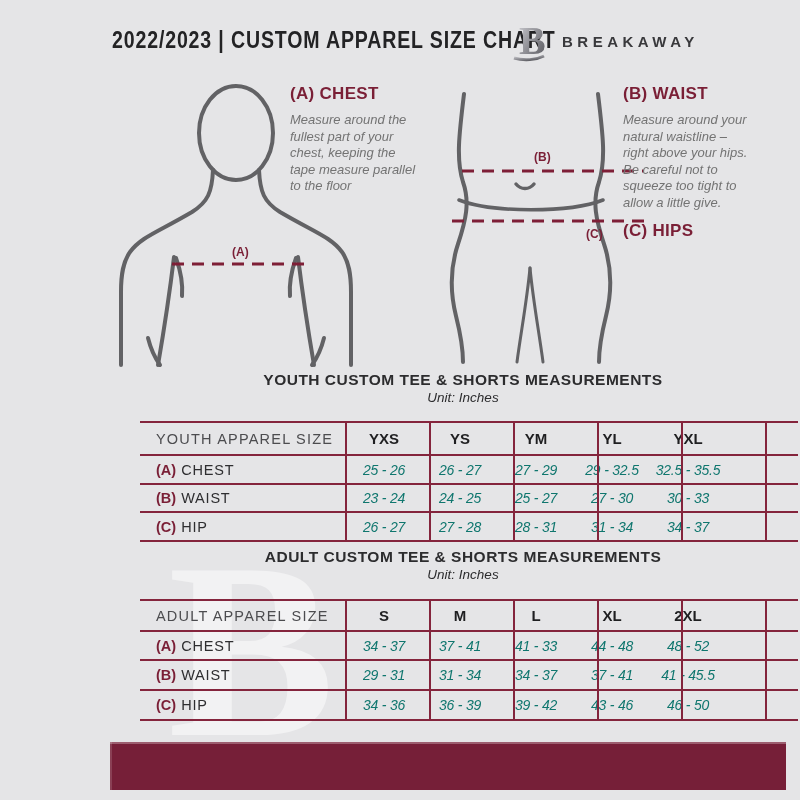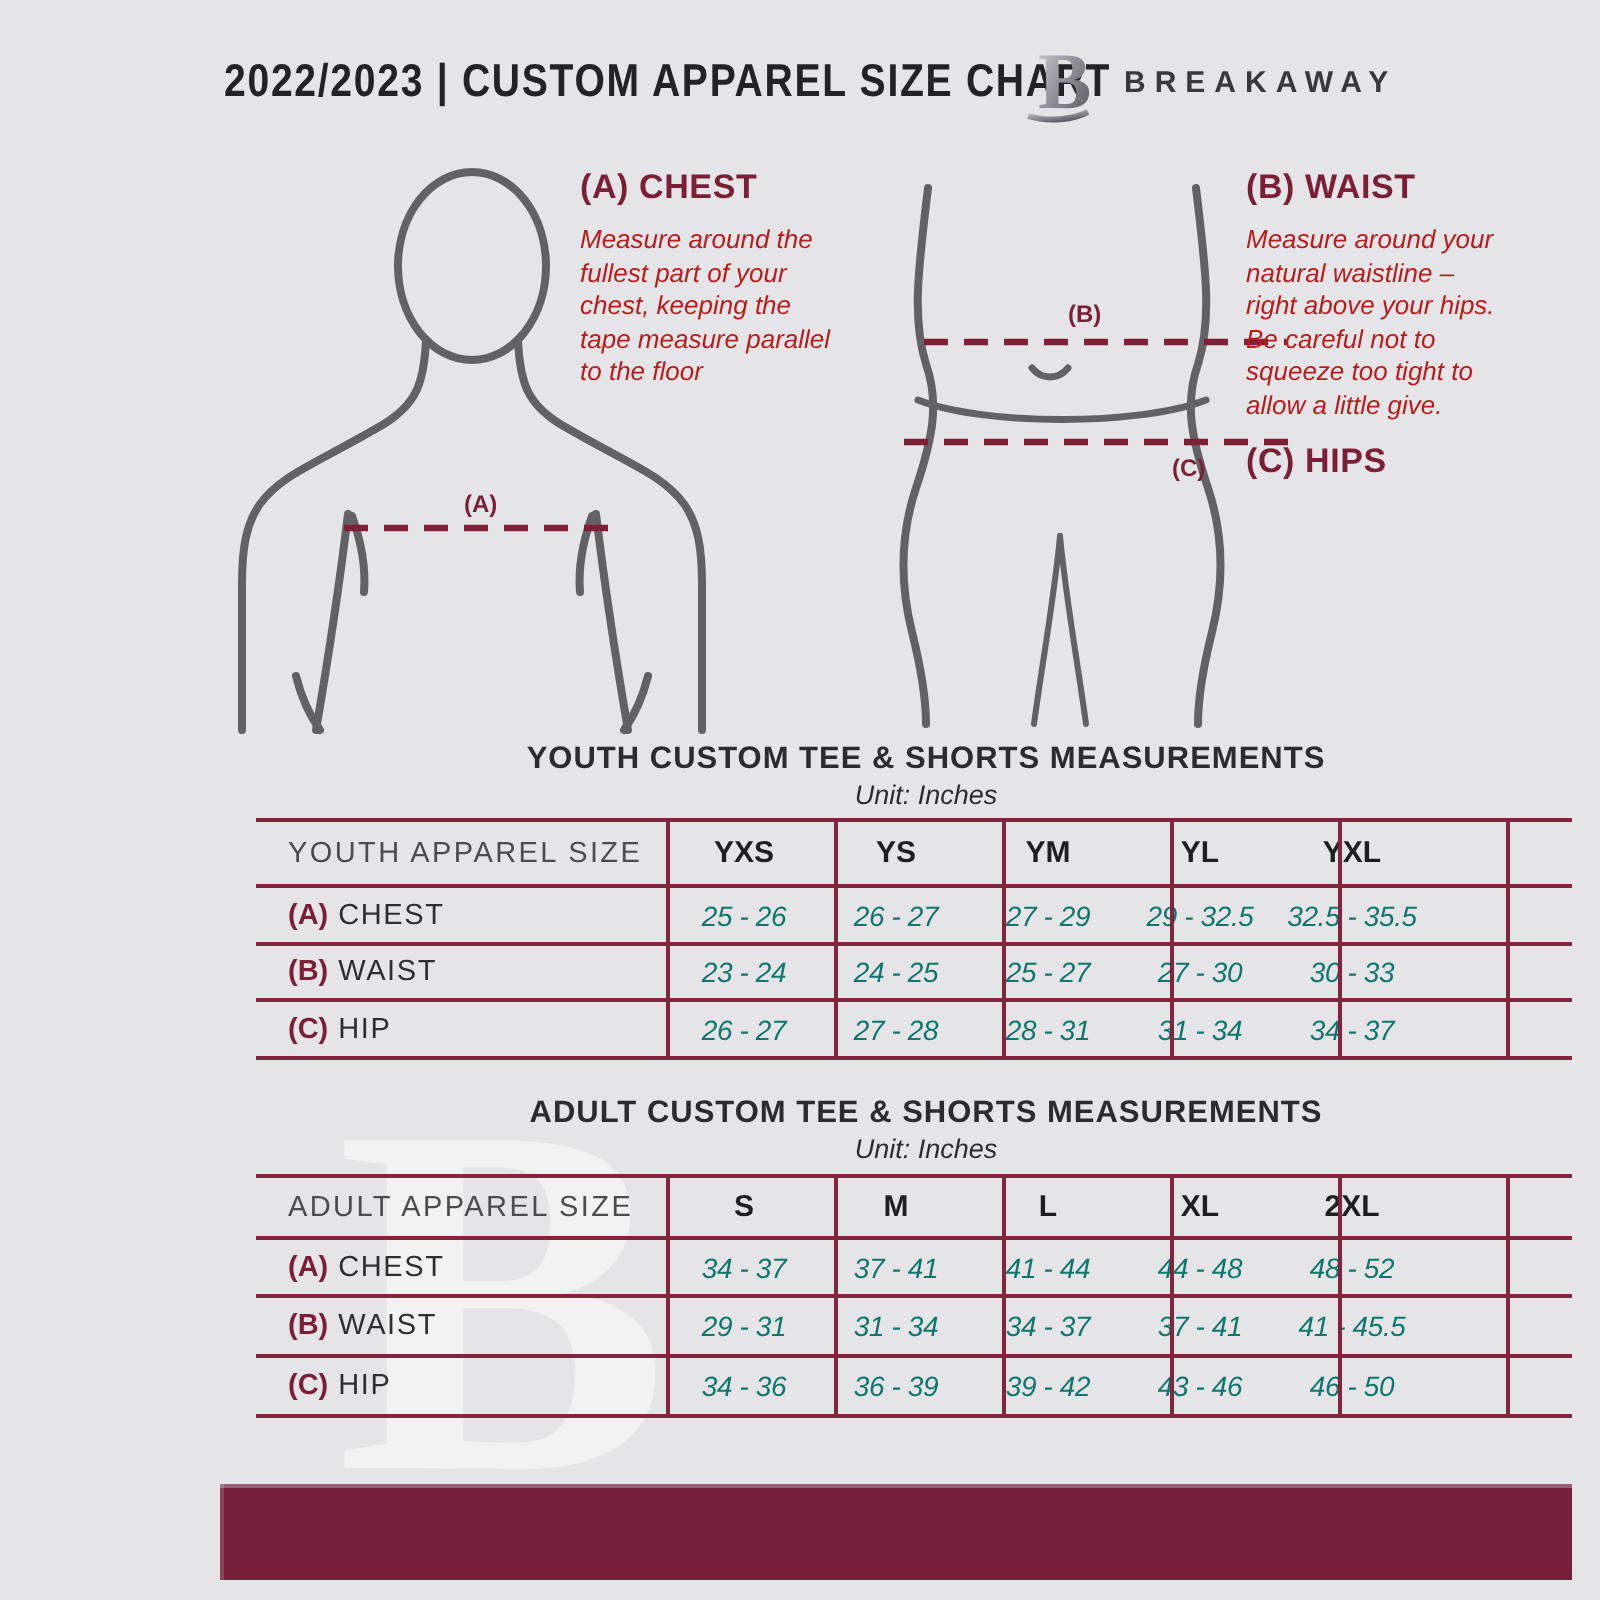--- a/index.html
+++ b/index.html
@@ -24,33 +24,33 @@
   }
   
   .figures{position:absolute;left:0;top:0;z-index:1;}
   
   .mlabel{position:absolute;z-index:2;font-size:12px;font-weight:700;color:#7a1f36;}
   
   .desc{position:absolute;z-index:2;width:175px;}
   .desc h3{margin:0;font-size:17px;font-weight:700;letter-spacing:.3px;color:#7a1f36;}
   .desc p{
     margin:8px 0 0 0;font-size:13px;line-height:16.5px;font-style:italic;
-    color:#b91c1c;white-space:pre-line;
+    color:#737373;white-space:pre-line;
   }
   
   .sec-title{
     position:absolute;left:134px;width:658px;text-align:center;z-index:2;
     font-size:15.5px;font-weight:700;letter-spacing:.5px;color:#2c2c2e;
   }
   .sec-unit{
     position:absolute;left:134px;width:658px;text-align:center;z-index:2;
     font-size:13.5px;font-style:italic;color:#2c2c2e;
   }
   
-  .tbl{position:absolute;left:128px;width:658px;z-index:2;}
+  .tbl{position:absolute;left:140px;width:658px;z-index:2;margin-top:12px;}
   .hline{position:absolute;left:0;width:658px;height:2px;background:#84243c;transform:translateY(-1px);}
   .vline{position:absolute;top:0;width:2px;background:#84243c;transform:translateX(-1px);}
   .trow{display:flex;align-items:center;}
   .c-label{width:206px;box-sizing:border-box;padding-left:16px;}
   .c-val{width:76px;text-align:center;}
   .size-label{font-size:14.5px;letter-spacing:1.2px;color:#4c4c4f;}
   .col-head{font-size:15px;font-weight:700;color:#1f1f21;}
   .val{font-size:14px;color:#0f766e;letter-spacing:-.2px;font-style:italic;}
   .row-prefix{font-size:14.5px;font-weight:700;color:#7a1f36;}
   .row-name{font-size:14.5px;letter-spacing:.8px;color:#2e2e30;margin-left:5px;}
@@ -210,21 +210,21 @@
       <div class="c-val col-head">S</div>
       <div class="c-val col-head">M</div>
       <div class="c-val col-head">L</div>
       <div class="c-val col-head">XL</div>
       <div class="c-val col-head">2XL</div>
     </div>
     <div class="trow" style="height:29px;">
       <div class="c-label"><span class="row-prefix">(A)</span><span class="row-name">CHEST</span></div>
       <div class="c-val val">34 - 37</div>
       <div class="c-val val">37 - 41</div>
-      <div class="c-val val">41 - 44</div>
+      <div class="c-val val">41 - 33</div>
       <div class="c-val val">44 - 48</div>
       <div class="c-val val">48 - 52</div>
     </div>
     <div class="trow" style="height:30px;">
       <div class="c-label"><span class="row-prefix">(B)</span><span class="row-name">WAIST</span></div>
       <div class="c-val val">29 - 31</div>
       <div class="c-val val">31 - 34</div>
       <div class="c-val val">34 - 37</div>
       <div class="c-val val">37 - 41</div>
       <div class="c-val val">41 - 45.5</div>

